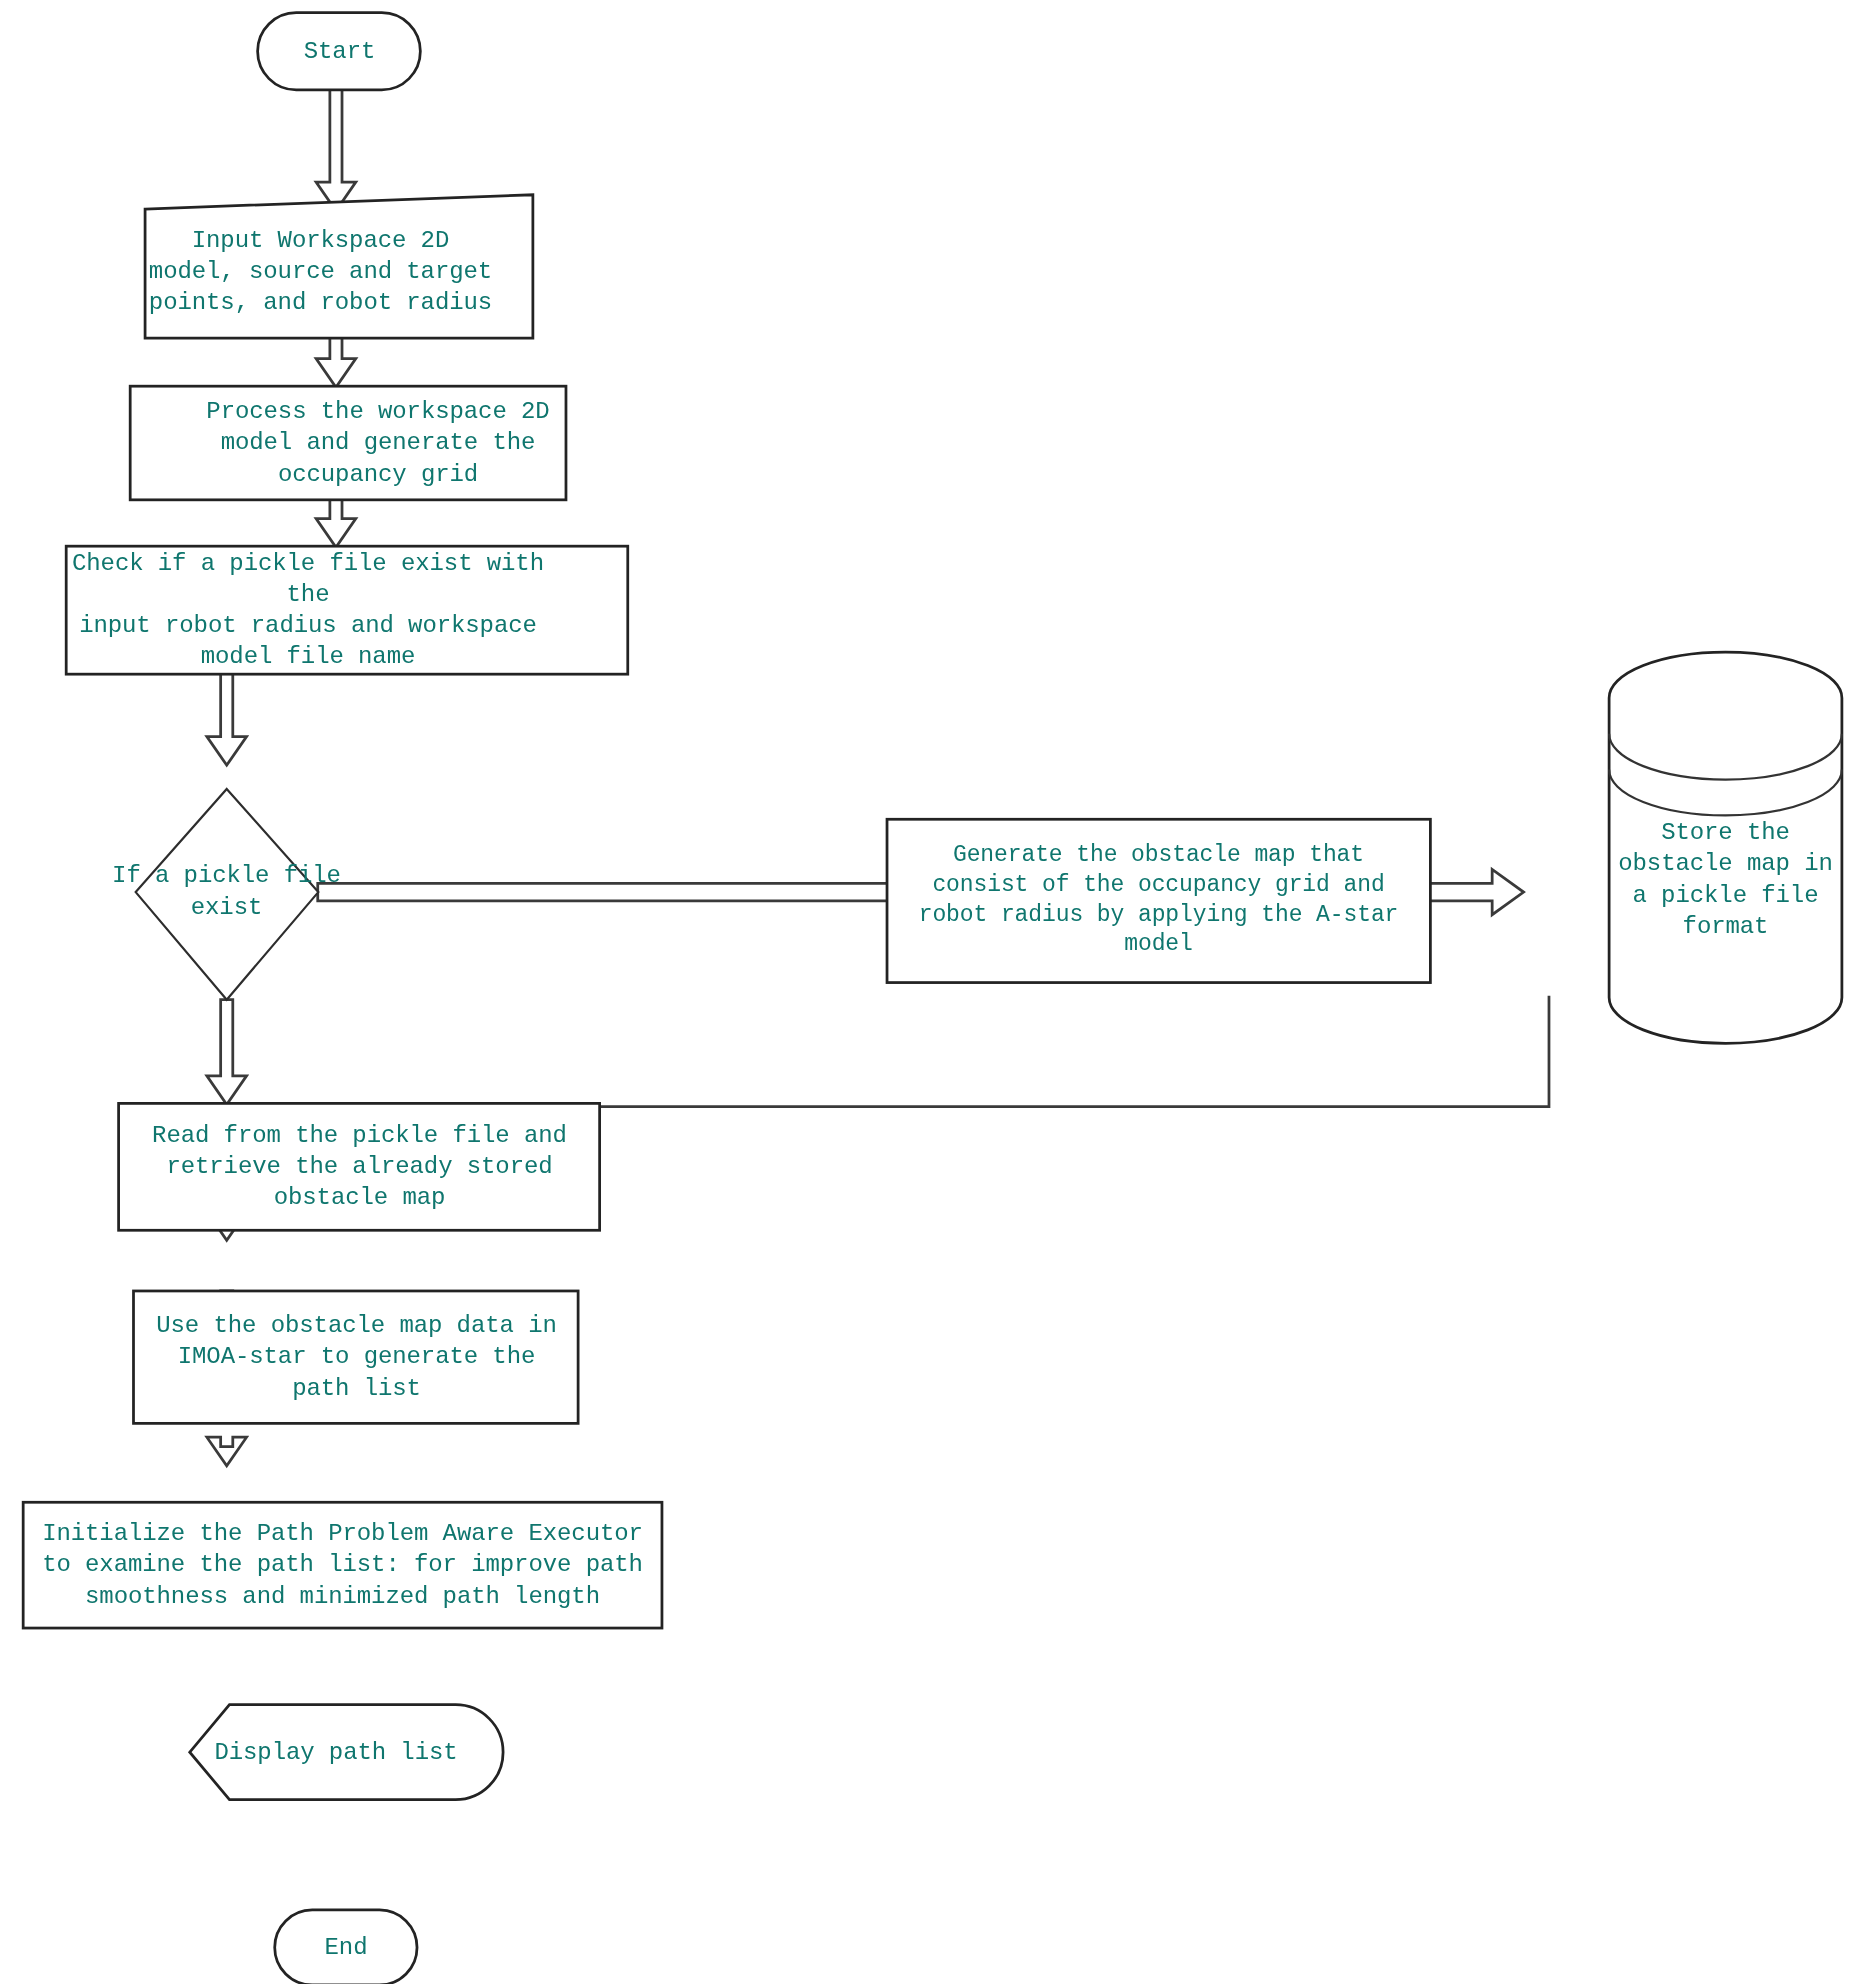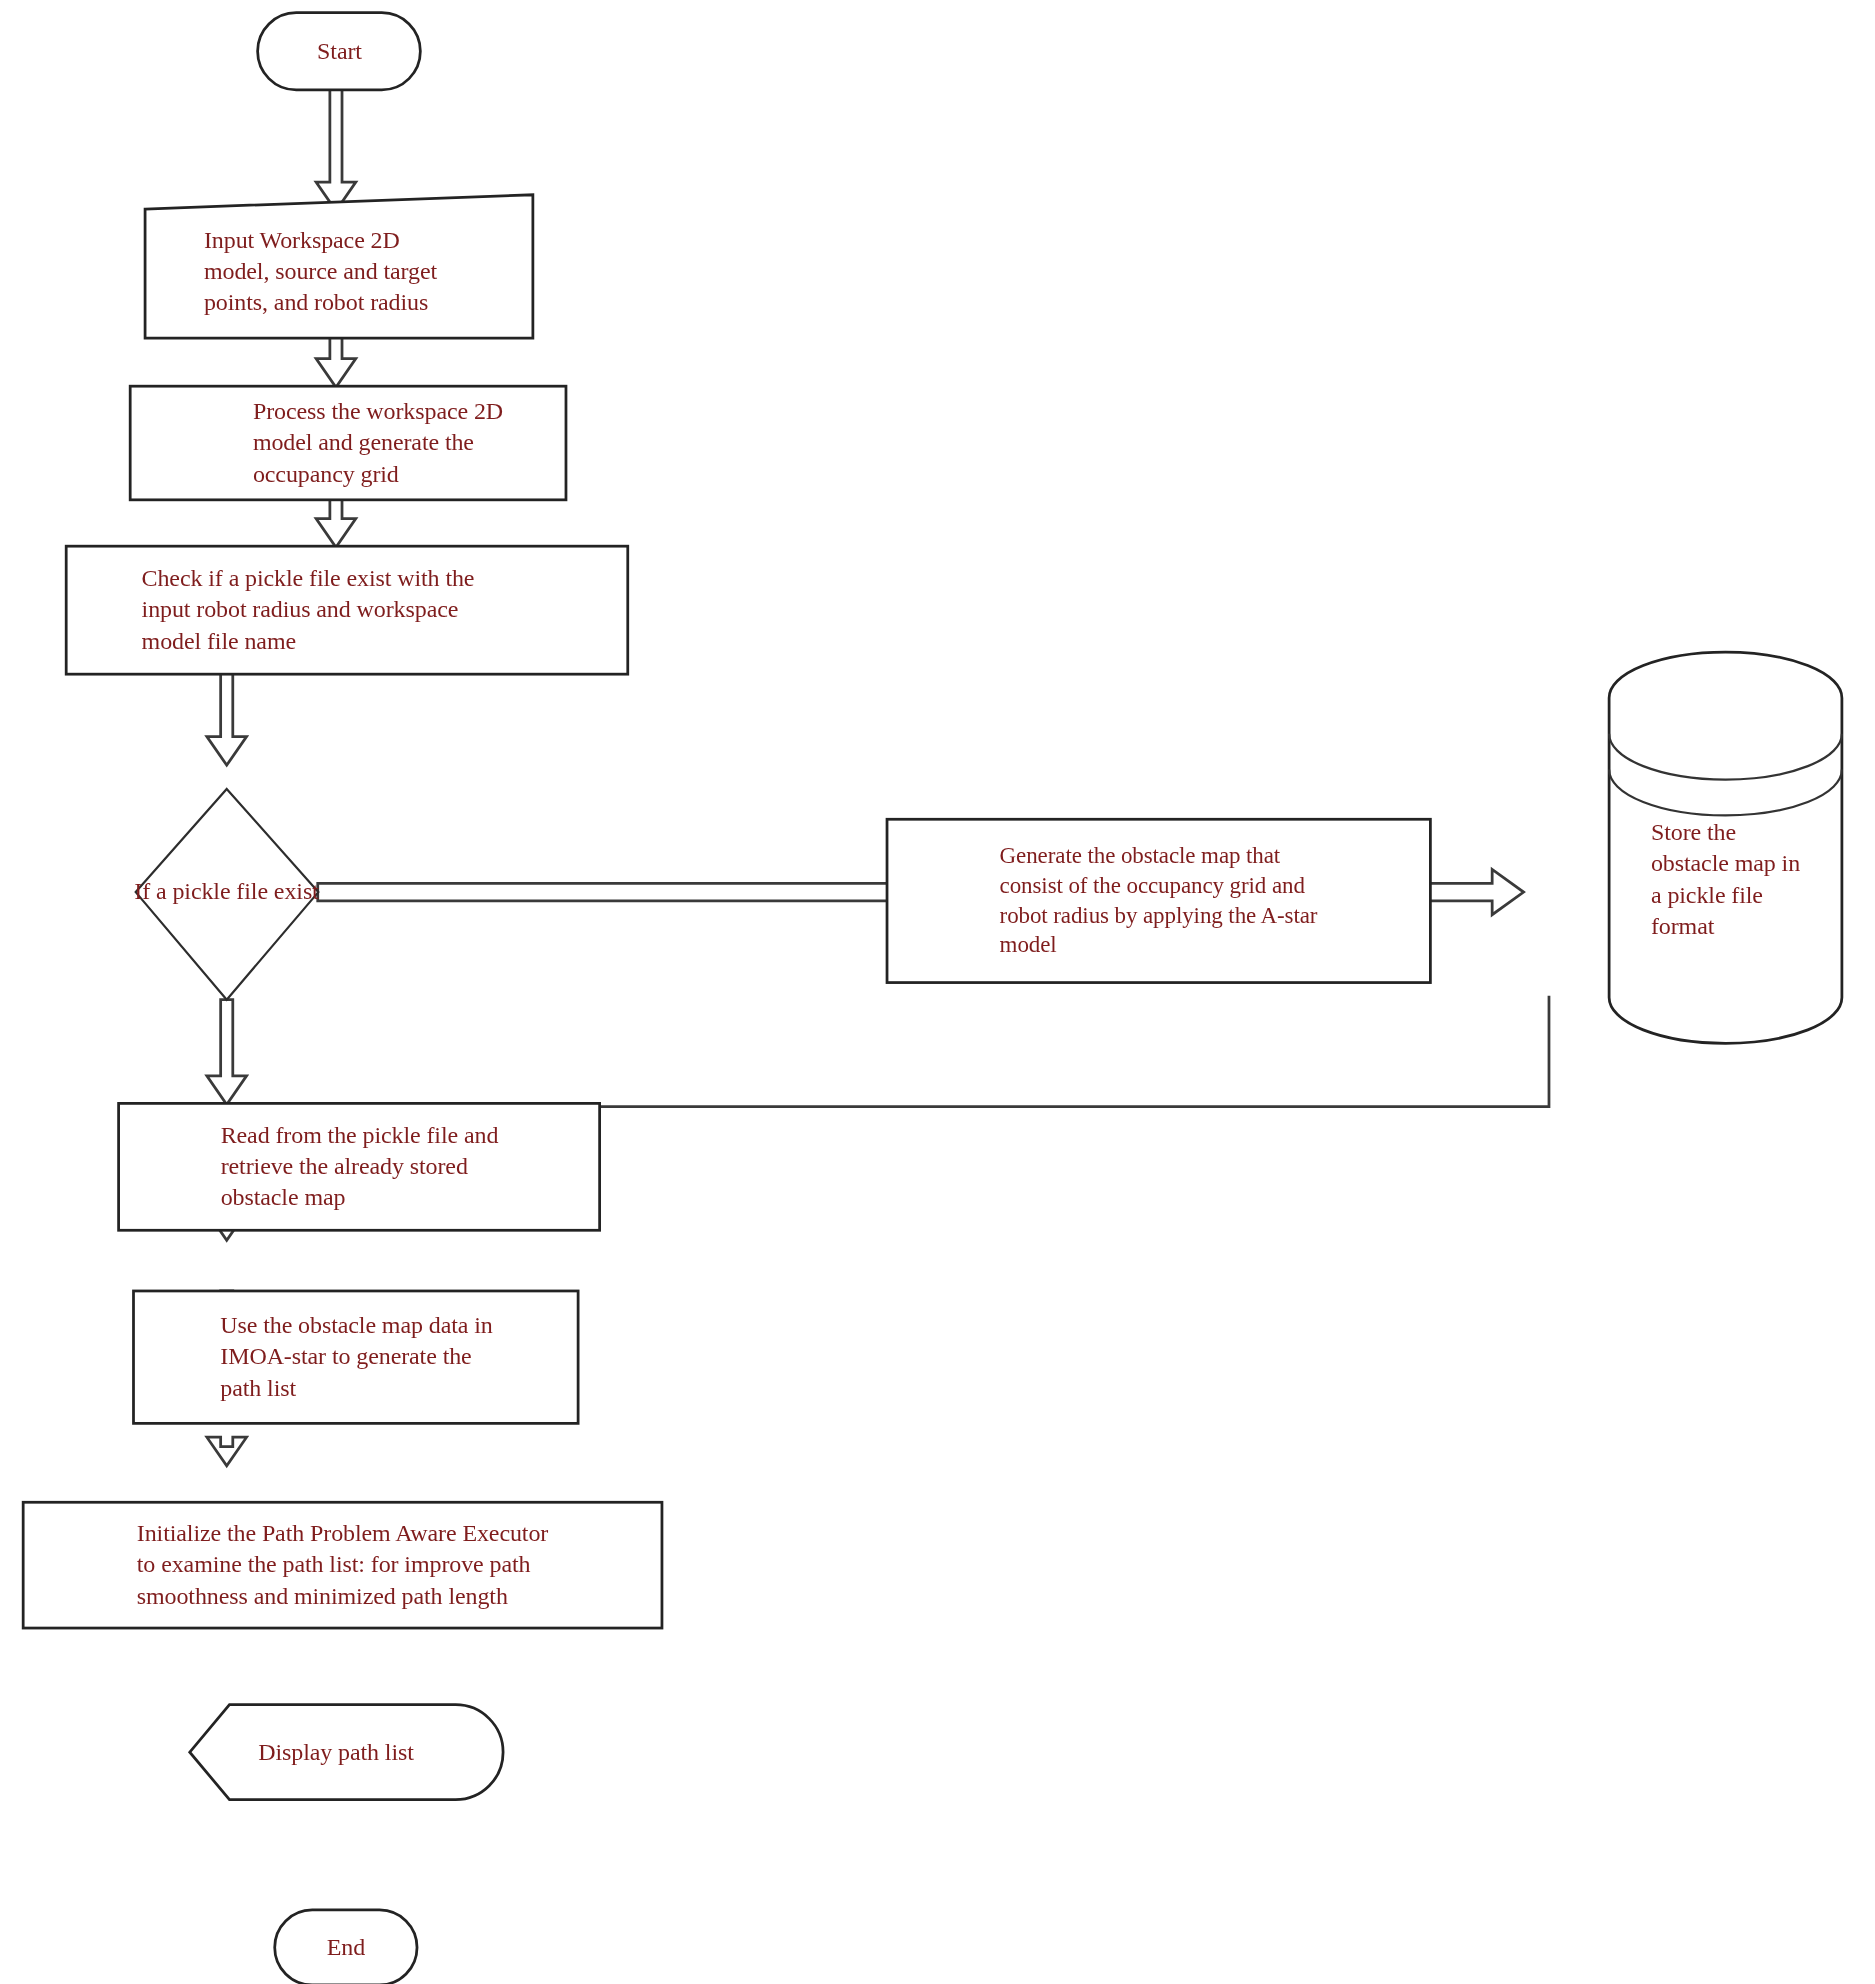--- a/index.html
+++ b/index.html
@@ -51,22 +51,23 @@
     fill: none;
     stroke: #3a3a3a;
     stroke-width: 5;
     stroke-linecap: butt;
   }
   .node-text {
     position: absolute;
     display: flex;
     align-items: center;
     justify-content: center;
-    color: #7f1d1d;
-    font-family: Liberation Serif, serif;
+    text-align: center;
+    color: #0f766e;
+    font-family: Liberation Mono, monospace;
     font-size: 24px;
     line-height: 1.30;
     font-weight: 400;
     letter-spacing: -0.1px;
     white-space: pre-line;
     pointer-events: none;
   }
   .node-text.small { font-size: 23px; }
 </style>
 </head>

